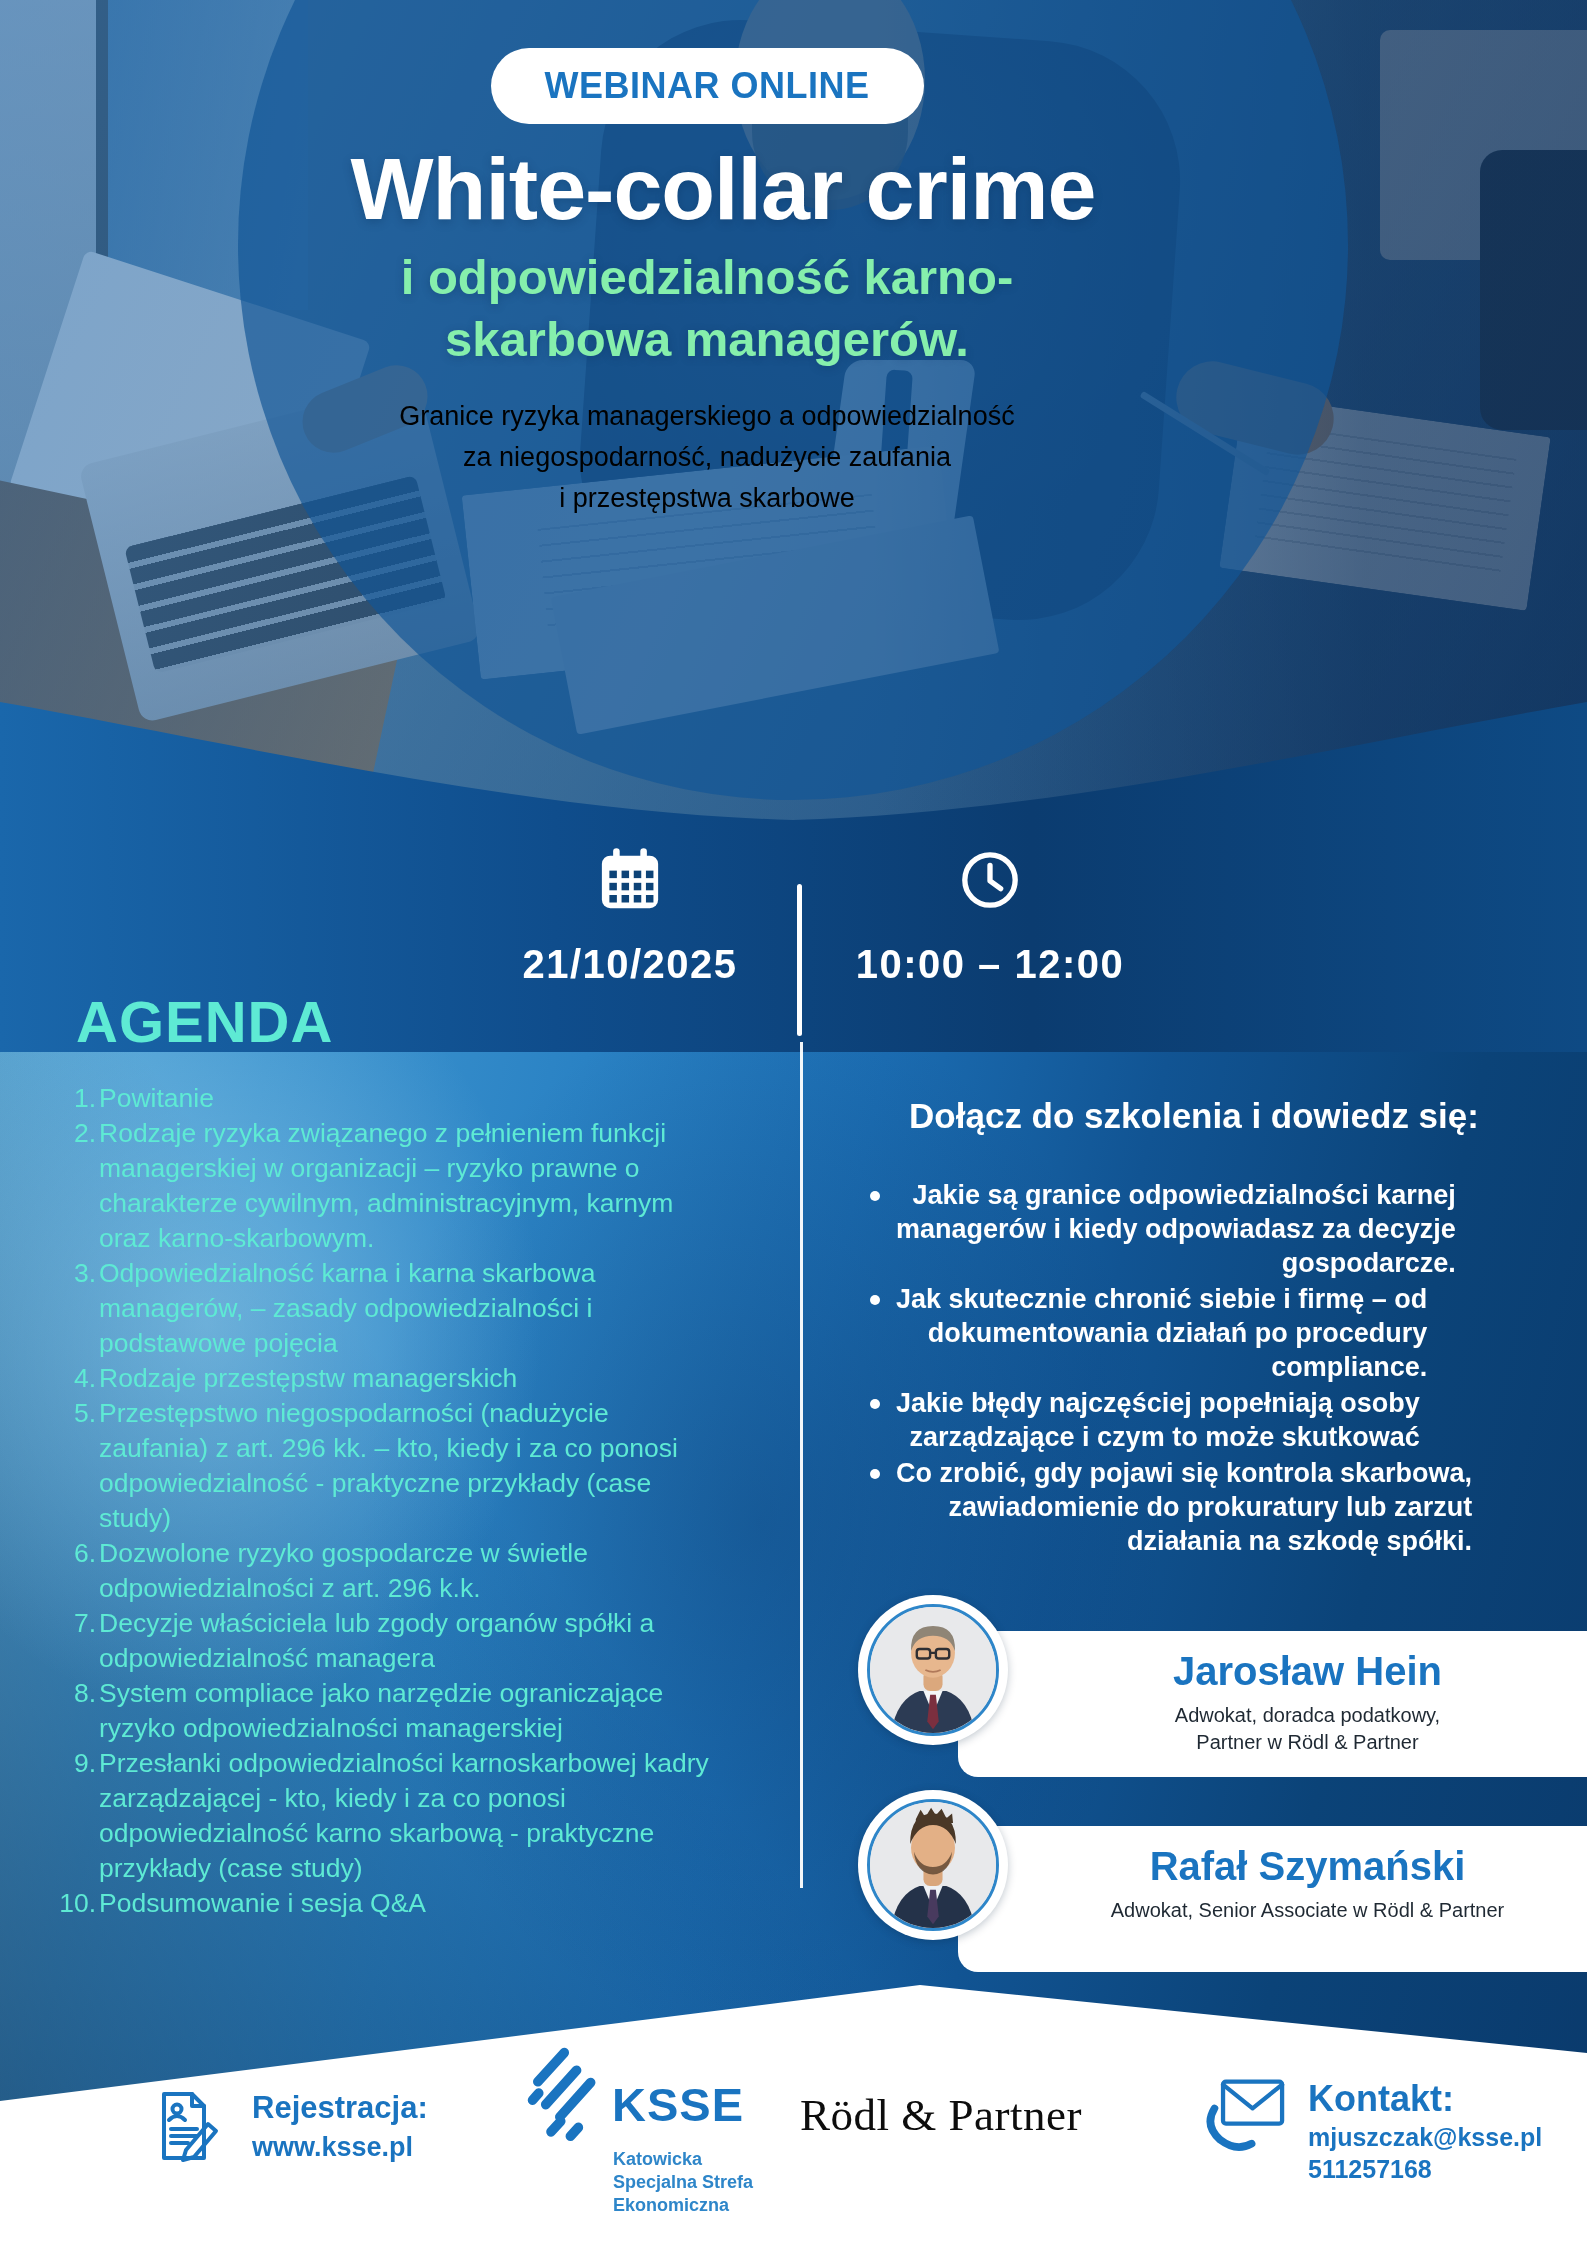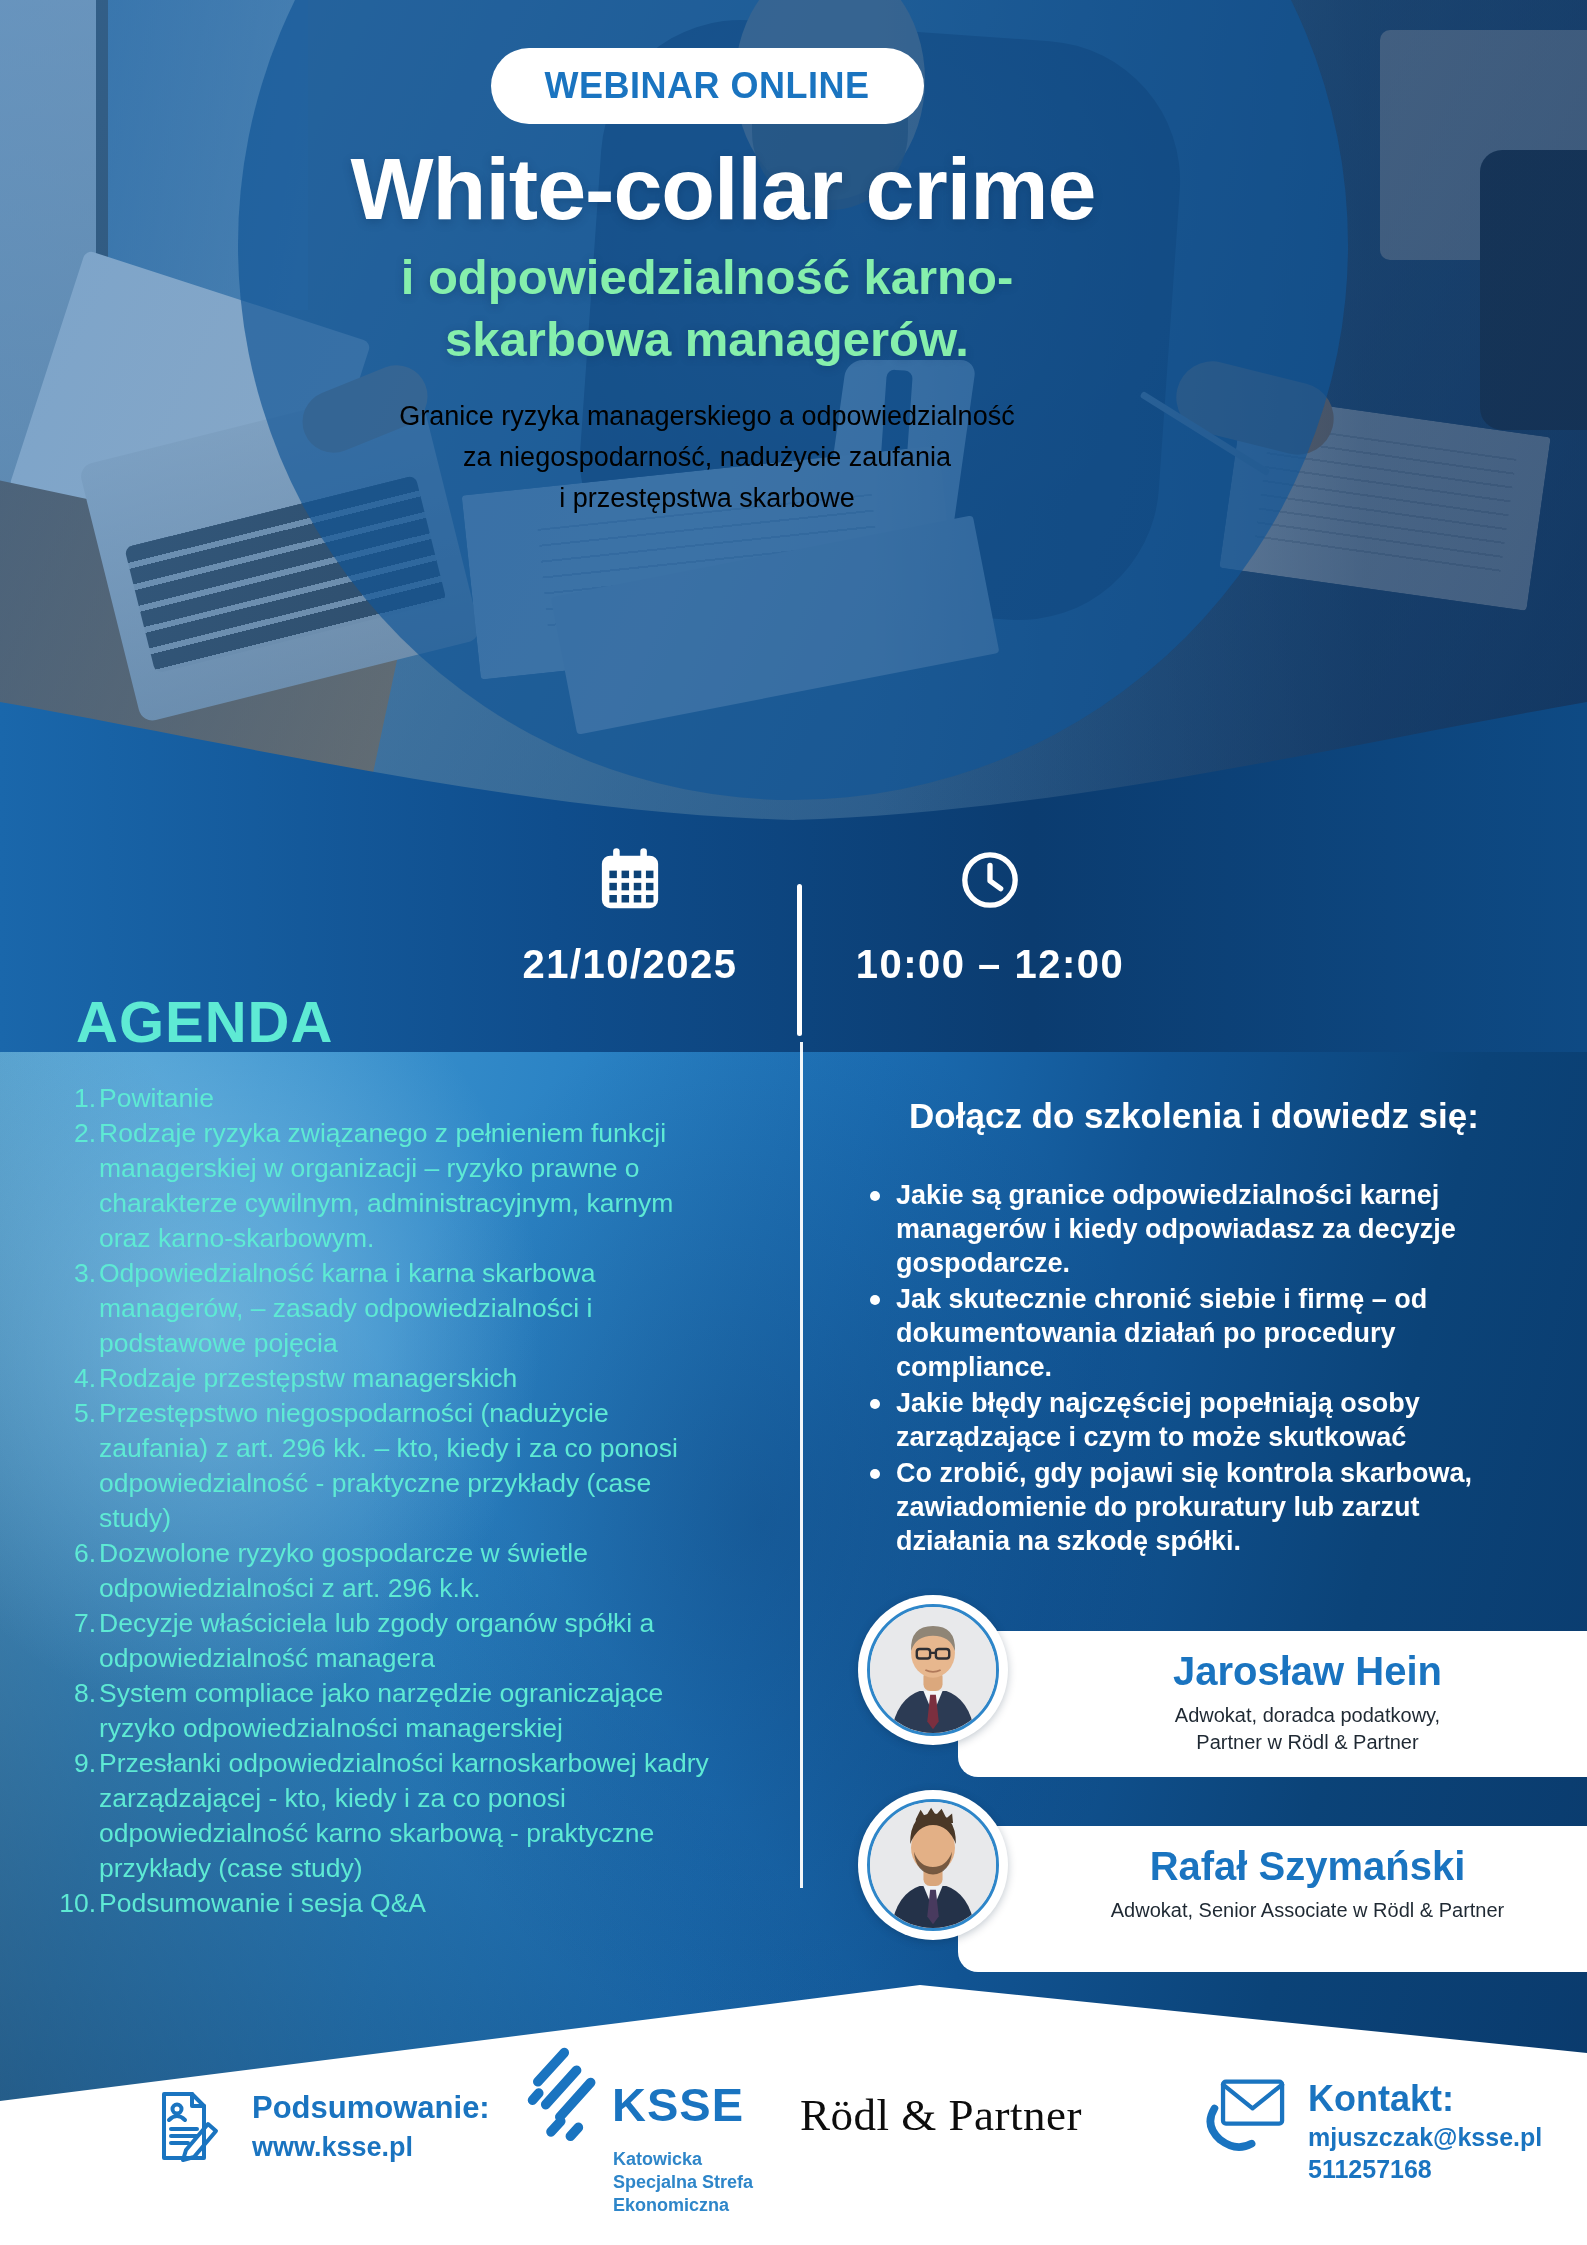--- a/index.html
+++ b/index.html
@@ -72,21 +72,21 @@
   .agenda ol{list-style:none;margin:0;padding:0;font-size:26.5px;line-height:35px;}
   .agenda li{display:flex;}
   .agenda .num{flex:none;min-width:56px;text-align:right;}
   .agenda .txt{flex:1;padding-left:3px;}
 
   
   .v-divider{position:absolute;left:800px;top:1042px;width:3px;height:846px;background:rgba(255,255,255,.95);z-index:4;}
   .benefits{position:absolute;left:836px;top:1092px;width:716px;color:#fff;z-index:4;}
   .benefits h2{margin:4px;text-align:center;font-size:35px;font-weight:800;}
   .benefits ul{list-style:none;margin:42px 0 0 34px;padding:0;}
-  .benefits li{display:flex;margin-bottom:2px;}
+  .benefits li{display:flex;margin-bottom:2px;text-align:right;}
   .benefits .dot{flex:none;width:10px;height:10px;border-radius:50%;background:#fff;margin:13px 16px 0 0;}
   .benefits .btxt{font-size:27px;font-weight:700;line-height:34px;}
 
   
   .spk-card{position:absolute;left:958px;width:629px;height:146px;background:#fff;
             border-radius:20px 0 0 20px;z-index:5;text-align:center;padding-left:70px;box-sizing:border-box;margin-top:33px;}
   .spk-card.c1{top:1598px;} .spk-card.c2{top:1793px;}
   .spk-name{margin-top:18px;color:#1a74c0;font-size:40px;font-weight:800;}
   .spk-role{margin-top:8px;color:#1f2933;font-size:20px;line-height:27px;}
   .spk-photo{position:absolute;left:858px;width:150px;height:150px;border-radius:50%;background:#fff;
@@ -312,21 +312,21 @@
         <path d="M14 6 H42 L54 18 V70 H14 Z"></path>
           <path d="M42 6 V18 H54"></path>
         <circle cx="27" cy="21" r="4.5"></circle>
           <path d="M19 32 Q27 24 35 32"></path>
         <path d="M21 41 H47"></path>
           <path d="M21 48 H47"></path>
           <path d="M21 55 H38"></path>
         <path d="M36 62 L58 36 L66 43 L44 69 L33 72 Z"></path>
       </g>
     </svg>
-    <div class="f-item f-reg-label">Podsumowanie:</div>
+    <div class="f-item f-reg-label">Rejestracja:</div>
     <div class="f-item f-reg-url">www.ksse.pl</div>
 
     <svg class="f-item f-ksse-stripes" viewBox="0 0 100 120" width="88" height="106">
       <g stroke="#1a74c0" stroke-width="11" stroke-linecap="round" fill="none">
         <path d="M18 46 L48 13"></path>
           <path d="M27 72 L62 33"></path>
           <path d="M43 86 L78 47"></path>
         <path d="M12 67 L19 59"></path>
           <path d="M33 103 L44 91"></path>
           <path d="M55 108 L64 98"></path>

